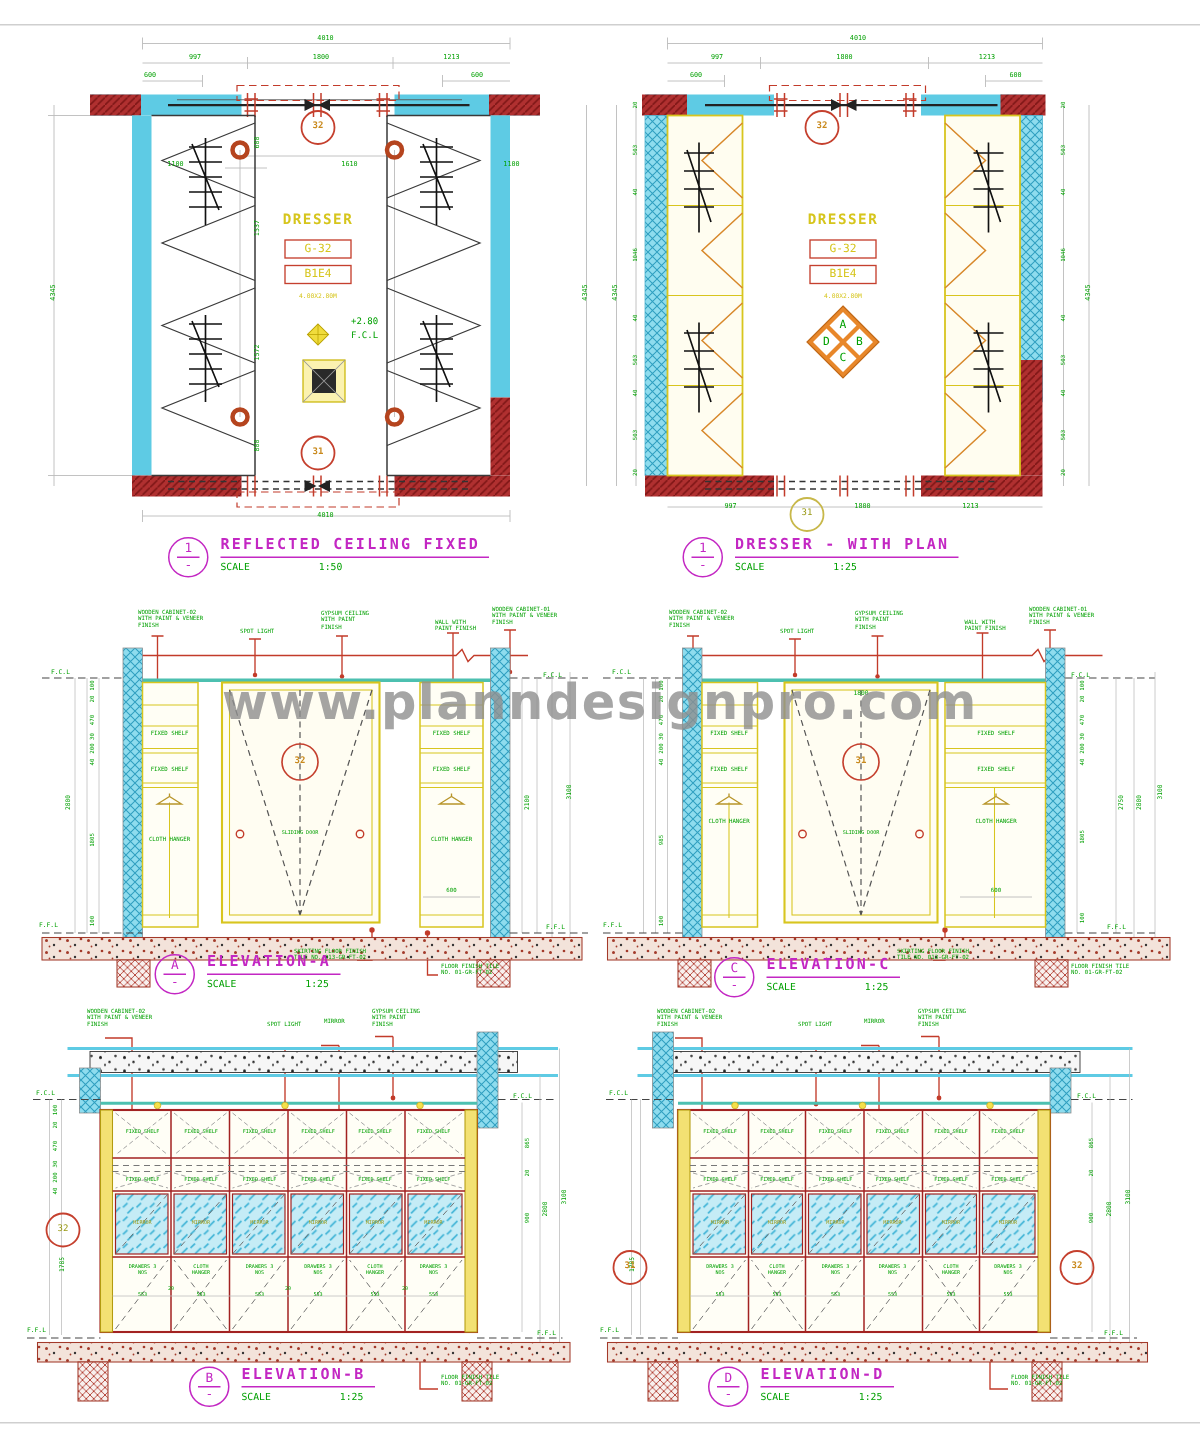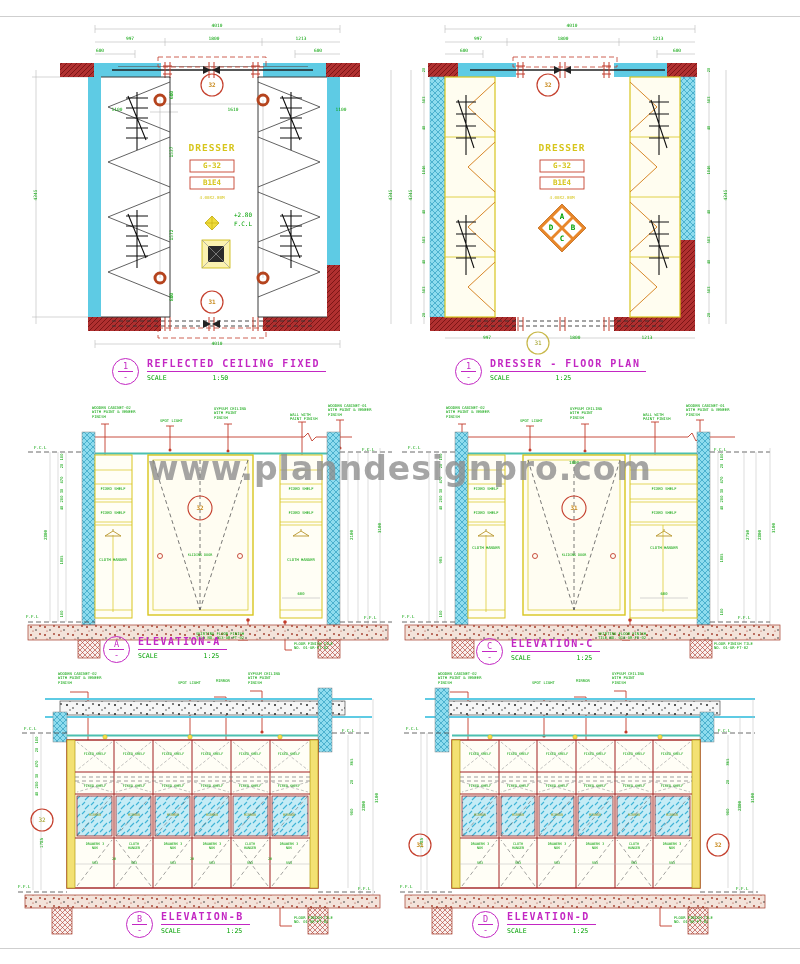--- a/index.html
+++ b/index.html
@@ -8,21 +8,21 @@
   .hrule{position:absolute;left:0;right:0;border-top:1px solid #cfcfcf;}
   
   .t{position:absolute;font:400 4.5px/1.15 "DejaVu Sans Mono",monospace;color:#00a000;white-space:pre;z-index:5;}
   .c{transform:translate(-50%,-50%);}
   .cr{transform:translate(-50%,-50%) rotate(-90deg);}
   .w{white-space:normal;text-align:left;}
   .f3{font-size:3.4px;}
   .f35{font-size:3.8px;}
   .f4{font-size:4.2px;}
   .f55{font-size:6px;}
-  .f7{font-size:7.5px;font-weight:bold;}
+  .f7{font-size:7.5px;font-weight:normal;}
   .f9{font-size:9.5px;font-weight:bold;letter-spacing:1px;}
   .org{color:#c98a1e;font-weight:bold;}
   .yel{color:#d6c51c;}
   .olv{color:#9a9a17;}
   
   .titleblock{position:absolute;display:flex;align-items:flex-start;gap:8px;z-index:6;}
   .refcirc{width:25px;height:25px;border:1.3px solid #c327c3;border-radius:50%;display:flex;flex-direction:column;
            align-items:center;justify-content:center;color:#c327c3;font-size:8.5px;line-height:1;flex:none;}
   .refnum{border-bottom:1px solid #c327c3;padding:0 5px 1px;}
   .refsub{padding-top:1px;}
@@ -662,21 +662,21 @@
           <span class="tval">1:50</span>
         </div>
   </div>
 </div>
 <div class="titleblock" style="left:455px;top:358px">
   <div class="refcirc">
     <span class="refnum">1</span>
     <span class="refsub">-</span>
   </div>
   <div class="tcol">
-    <span class="ttitle">DRESSER - FLOOR PLAN</span>
+    <span class="ttitle">DRESSER - WITH PLAN</span>
     <div class="trow">
           <span>SCALE</span>
           <span class="tval">1:25</span>
         </div>
   </div>
 </div>
 <div class="titleblock" style="left:103px;top:636px">
   <div class="refcirc">
     <span class="refnum">A</span>
     <span class="refsub">-</span>

